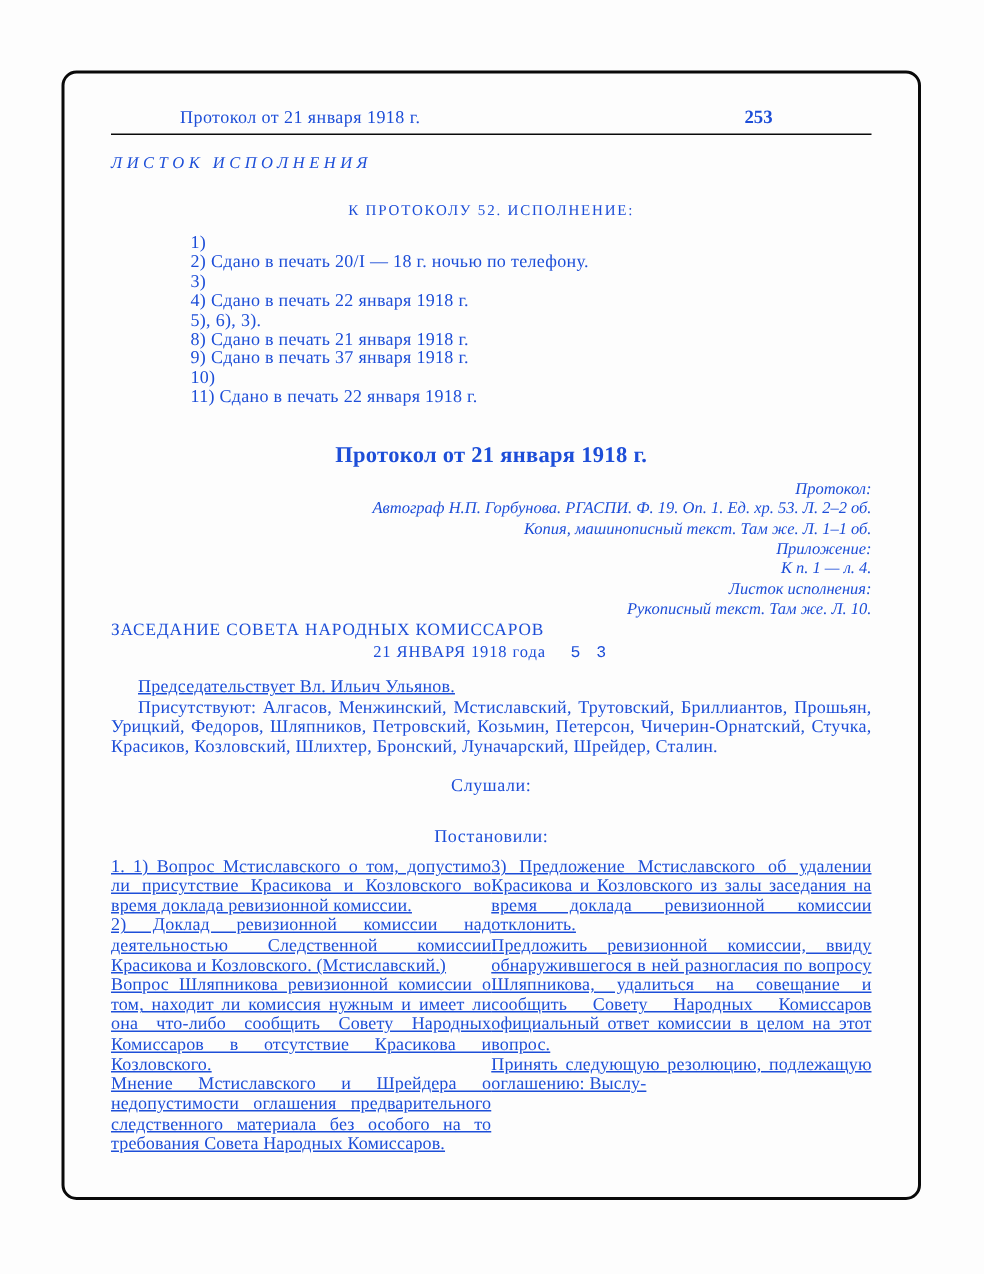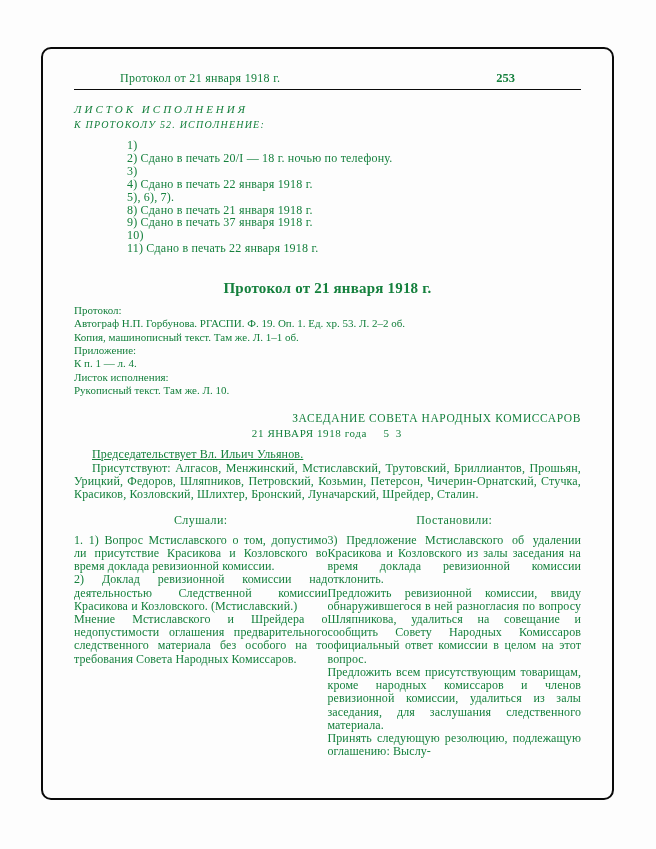--- a/index.html
+++ b/index.html
@@ -6,21 +6,21 @@
     margin: 0;
     padding: 0;
     background: #ffffff;
   }
   .page {
     position: relative;
     width: 656px;
     height: 849px;
     background: #fdfdfd;
     font-family: "Liberation Serif", "DejaVu Serif", serif;
-    color: #15803d;
+    color: #1d4ed8;
     overflow: hidden;
   }
   .frame {
     position: absolute;
     left: 41px;
     top: 47px;
     width: 573px;
     height: 753px;
     border: 2px solid #0a0a0a;
     border-radius: 10px;
@@ -51,84 +51,87 @@
     margin: 3px 0 0 0;
   }
   .exec-title {
     text-align: left;
     font-style: italic;
     font-size: 11px;
     letter-spacing: 3px;
     margin-top: 13px;
   }
   .exec-subtitle {
-    text-align: left;
+    text-align: center;
     font-size: 10px;
     letter-spacing: 1.2px;
-    margin-top: 4px;
-    font-style: italic;
+    margin-top: 20px;
   }
   .exec-list {
     margin: 9px 0 0 53px;
     font-size: 12px;
     line-height: 12.9px;
     letter-spacing: 0.2px;
   }
   .protocol-title {
     text-align: center;
     font-weight: bold;
     font-size: 15px;
     margin-top: 25px;
     letter-spacing: 0.2px;
   }
   .source-block {
-    text-align: left;
+    text-align: right;
+    font-style: italic;
     font-size: 11px;
     line-height: 13.3px;
     margin-top: 7px;
   }
   .session-heading {
-    text-align: right;
+    text-align: left;
     font-size: 11.5px;
     letter-spacing: 0.6px;
-    margin-top: 15px;
+    margin-top: 1px;
   }
   .session-date {
     text-align: center;
     font-size: 11px;
     letter-spacing: 0.6px;
     margin-top: 3px;
   }
   .session-date .fn {
     margin-left: 13px;
     letter-spacing: 2px;
+    font-family: Liberation Mono, monospace;
   }
   .para {
     font-size: 12px;
     line-height: 13.4px;
     text-align: justify;
     text-indent: 18px;
     letter-spacing: 0.15px;
     margin: 0;
   }
   .chair-para { margin-top: 9px; text-decoration: underline; }
   .columns-header {
     display: flex;
-    gap: 0;
+    gap: 19px;
     margin-top: 11px;
     font-size: 12px;
+    flex-direction: column;
   }
   .columns-header > div {
     flex: 1;
     text-align: center;
     letter-spacing: 0.4px;
   }
   .columns {
     display: flex;
     margin-top: 6px;
+    text-decoration: underline;
   }
   .col {
     flex: 1;
     font-size: 12px;
     line-height: 13.2px;
     text-align: justify;
     letter-spacing: 0.1px;
   }
   .col p { margin: 0; }
 </style>
@@ -145,21 +148,21 @@
     <hr class="header-rule">
 
     <div class="exec-title">ЛИСТОК ИСПОЛНЕНИЯ</div>
     <div class="exec-subtitle">К ПРОТОКОЛУ 52. ИСПОЛНЕНИЕ:</div>
 
     <div class="exec-list">
       <div class="exec-item">1)</div>
       <div class="exec-item">2) Сдано в печать 20/I — 18 г. ночью по телефону.</div>
       <div class="exec-item">3)</div>
       <div class="exec-item">4) Сдано в печать 22 января 1918 г.</div>
-      <div class="exec-item">5), 6), 7).</div>
+      <div class="exec-item">5), 6), 3).</div>
       <div class="exec-item">8) Сдано в печать 21 января 1918 г.</div>
       <div class="exec-item">9) Сдано в печать 37 января 1918 г.</div>
       <div class="exec-item">10)</div>
       <div class="exec-item">11) Сдано в печать 22 января 1918 г.</div>
     </div>
 
     <div class="protocol-title">Протокол от 21 января 1918 г.</div>
 
     <div class="source-block">
       <div>Протокол:</div>
@@ -182,24 +185,24 @@
 
     <div class="columns-header">
       <div>Слушали:</div>
       <div>Постановили:</div>
     </div>
 
     <div class="columns">
       <div class="col">
         <p>1. 1) Вопрос Мстиславского о том, допустимо ли присутствие Красикова и Козловского во время доклада ревизионной комиссии.</p>
         <p>2) Доклад ревизионной комиссии над деятельностью Следственной комиссии Красикова и Козловского. (Мстиславский.)</p>
+        <p>Вопрос Шляпникова ревизионной комиссии о том, находит ли комиссия нужным и имеет ли она что-либо сообщить Совету Народных Комиссаров в отсутствие Красикова и Козловского.</p>
         <p>Мнение Мстиславского и Шрейдера о недопустимости оглашения предварительного следственного материала без особого на то требования Совета Народных Комиссаров.</p>
       </div>
       <div class="col">
         <p>3) Предложение Мстиславского об удалении Красикова и Козловского из залы заседания на время доклада ревизионной комиссии отклонить.</p>
         <p>Предложить ревизионной комиссии, ввиду обнаружившегося в ней разногласия по вопросу Шляпникова, удалиться на совещание и сообщить Совету Народных Комиссаров официальный ответ комиссии в целом на этот вопрос.</p>
-        <p>Предложить всем присутствующим товарищам, кроме народных комиссаров и членов ревизионной комиссии, удалиться из залы заседания, для заслушания следственного материала.</p>
         <p>Принять следующую резолюцию, подлежащую оглашению: Выслу-</p>
       </div>
     </div>
 
   </div>
 </div>
 
 </body></html>

